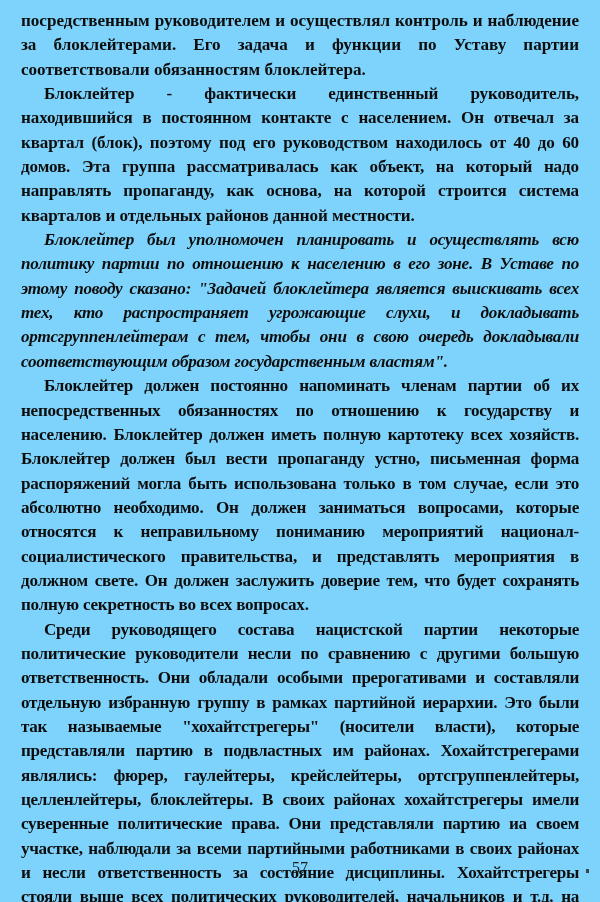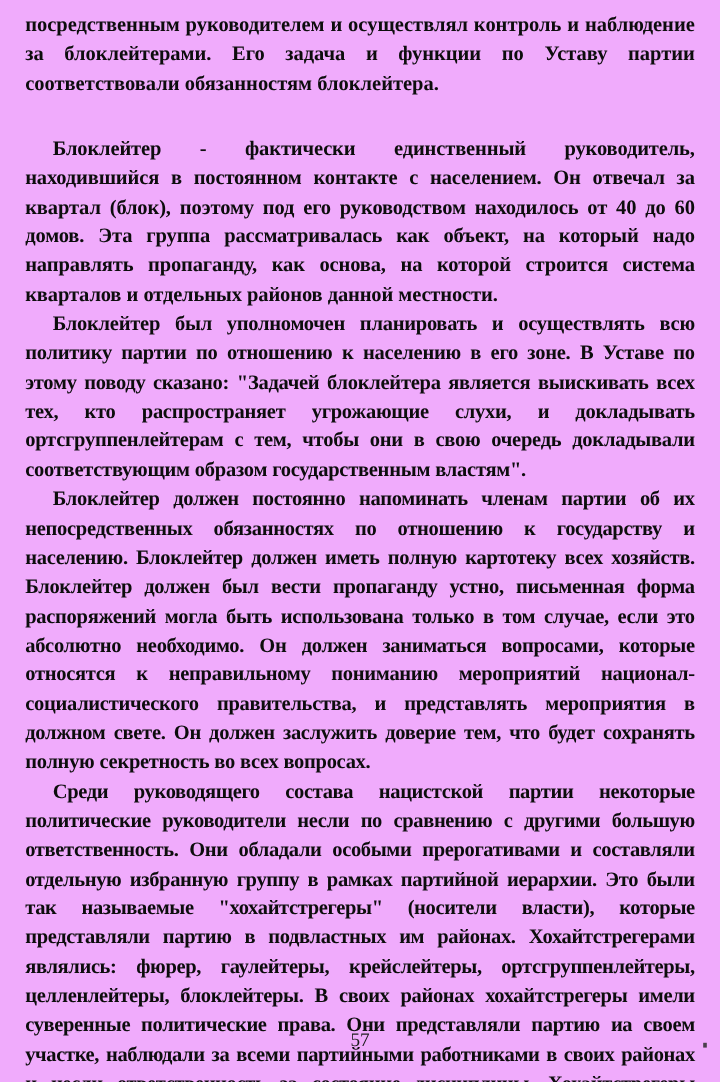--- a/index.html
+++ b/index.html
@@ -13,21 +13,21 @@
     position: relative;
     overflow: hidden;
     font-family: "Liberation Serif", "DejaVu Serif", serif;
   }
 
   #page {
     position: absolute;
     left: 0; top: 0;
     width: 600px;
     height: 902px;
-    background: #f0abfc;
+    background: #7dd3fc;
   }
 
   #text-column {
     position: absolute;
     left: 21px;
     top: 9px;
     width: 558px;
   }
 
   .para {
@@ -43,23 +43,23 @@
     text-indent: 23px;
     -webkit-font-smoothing: none;
   }
 
   .para.first {
     text-indent: 0;
   }
 
   
   .p0 { letter-spacing: -0.02px; }
-  .p1 { letter-spacing: -0.12px; margin-top: 30px; }
+  .p1 { letter-spacing: -0.12px; }
   .p2 { letter-spacing: 0.15px; }
-  .p3 { letter-spacing: -0.22px; }
+  .p3 { letter-spacing: -0.22px; font-style: italic; }
   .p4 { letter-spacing: -0.25px; }
   .p5 { letter-spacing: -0.30px; }
 
   #page-number {
     position: absolute;
     left: 0;
     top: 859px;
     width: 600px;
     text-align: center;
     font-family: "Liberation Serif", "DejaVu Serif", serif;

